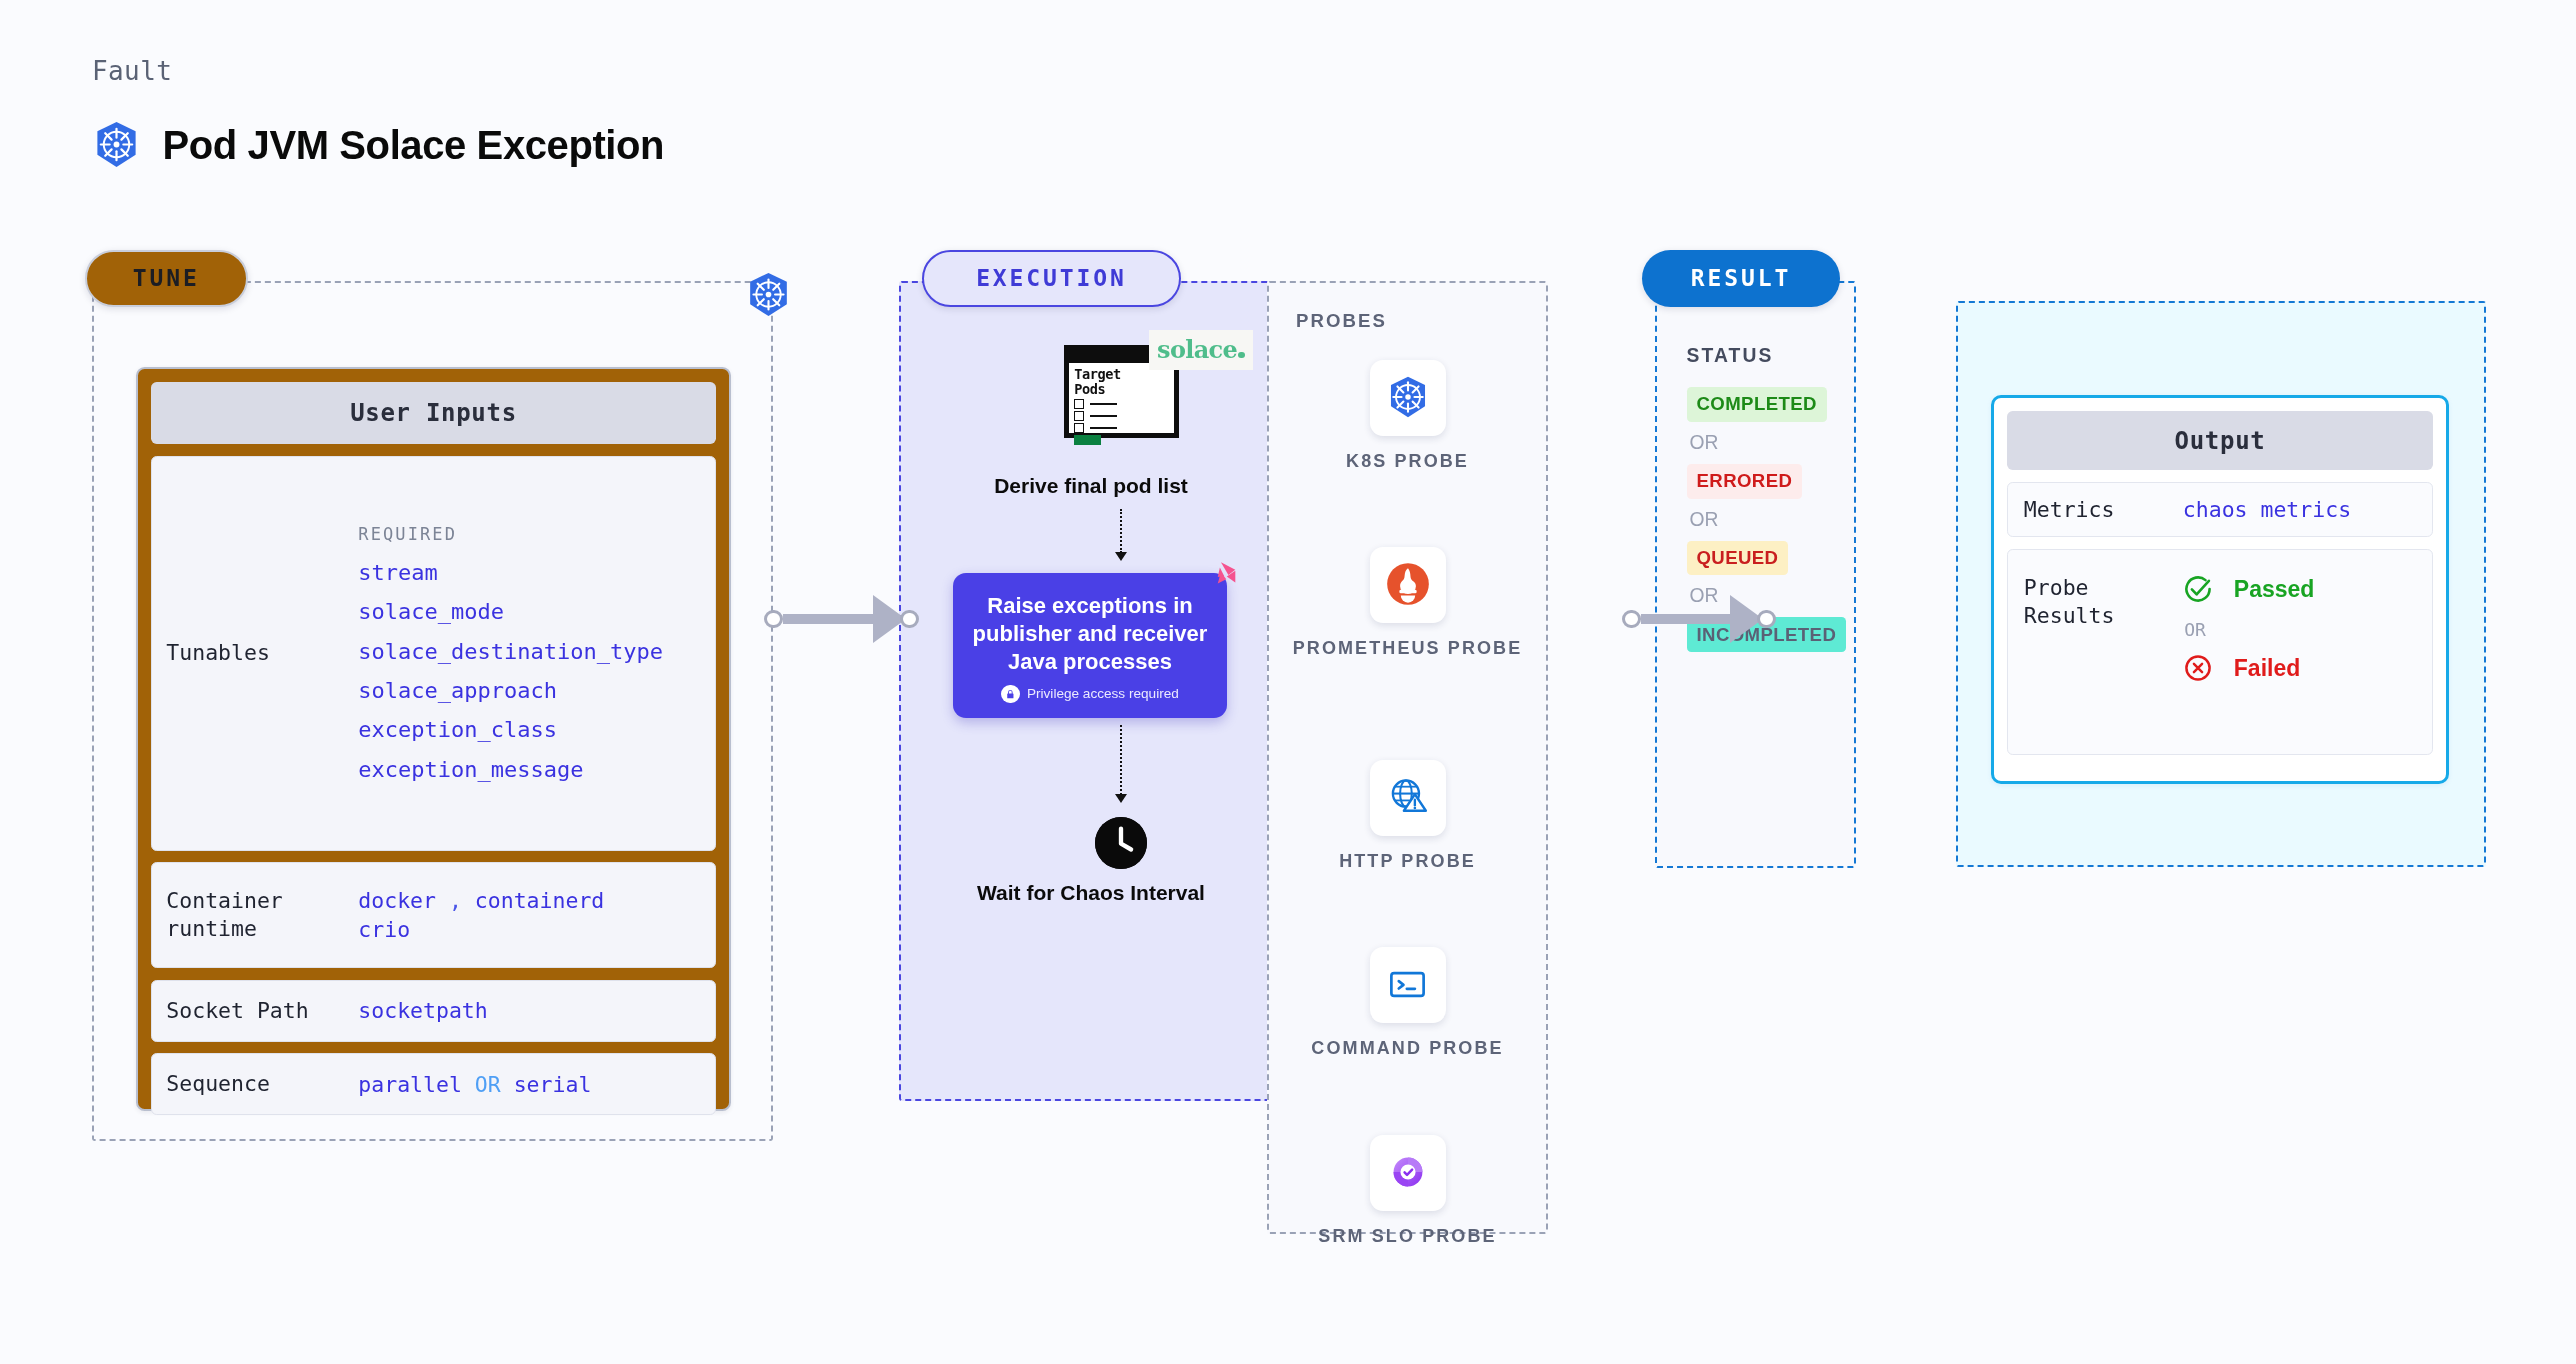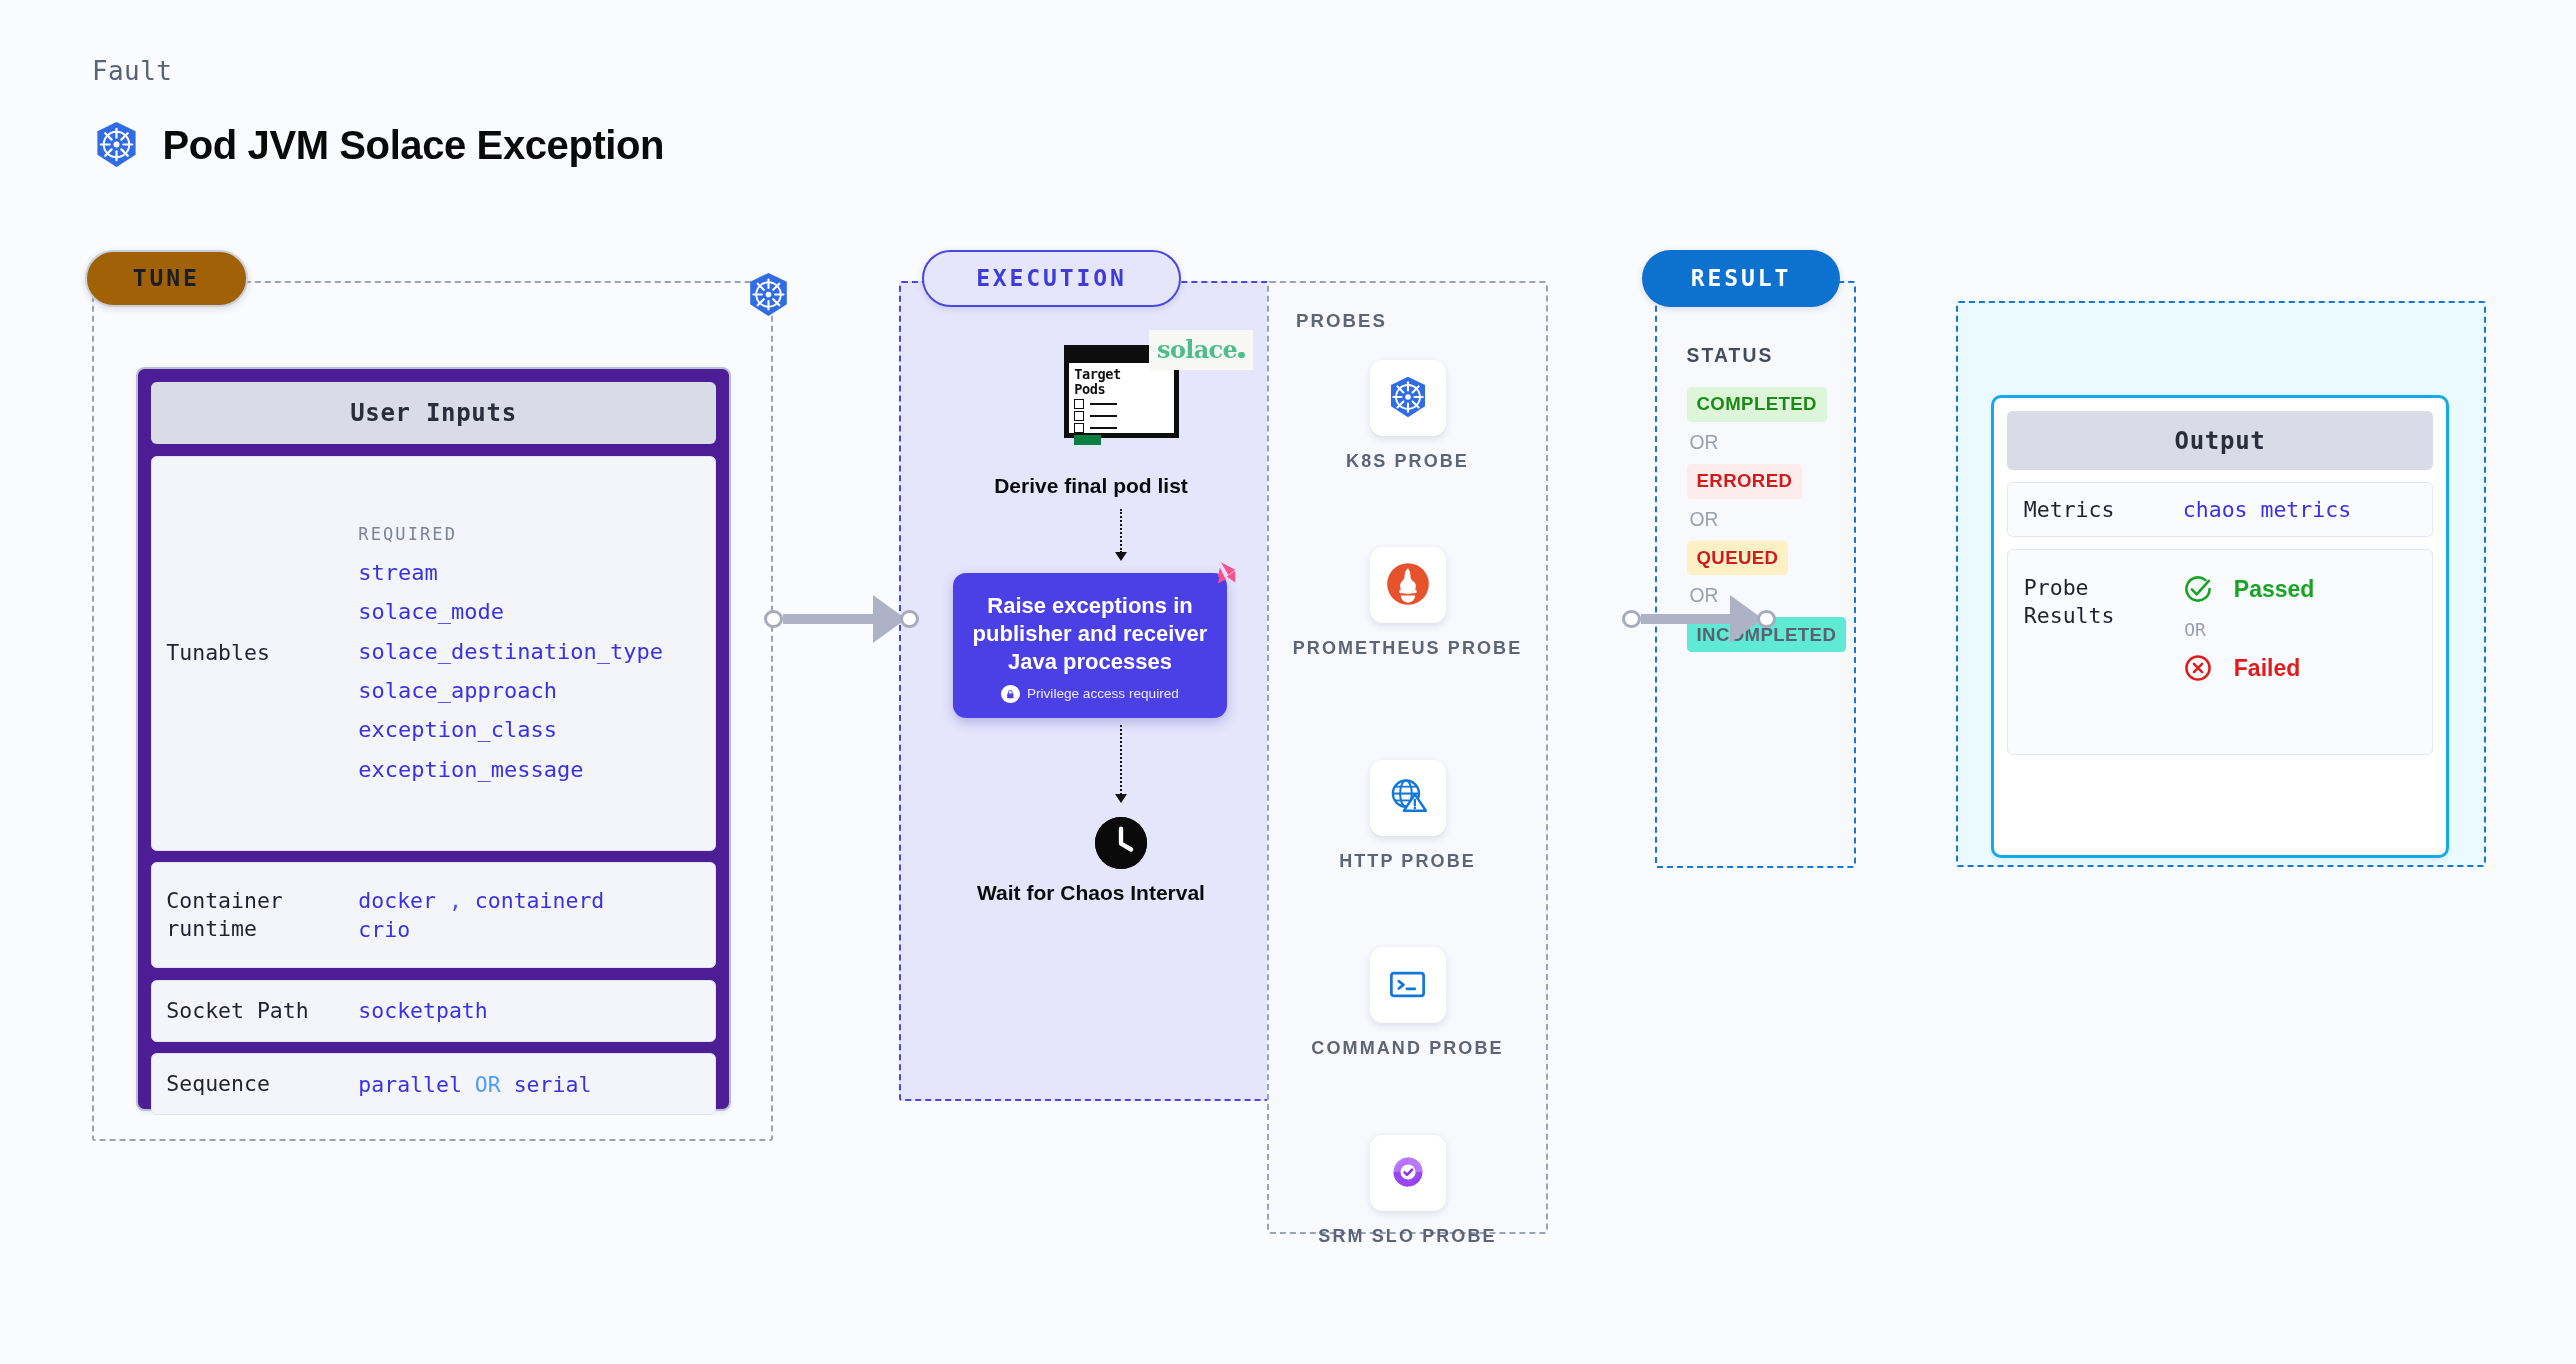--- a/index.html
+++ b/index.html
@@ -46,21 +46,21 @@
   #tune-stage .stage-body { border: 2.1px dashed #9aa2b6; background: transparent; }
   #tune-pill {
     left: -7.2px; top: -31.5px; width: 163px; height: 57px;
     background: #a16207; border: 2.1px solid #c9cedb; color: #1b1d24; font-size: 23px;
   }
   .k8s-top {
     position: absolute; left: 745px; top: 271px; width: 47px; height: 47px; z-index: 7;
   }
   .tune-card {
     position: absolute; left: 136px; top: 367px; width: 595px; height: 744px;
-    background: #4c1d95; border: 2.1px solid #b9bfcf; border-radius: 8.6px;
+    background: #a16207; border: 2.1px solid #b9bfcf; border-radius: 8.6px;
     box-shadow: 0 1.4px 4.3px rgba(30,35,60,.07);
     padding: 13px;
   }
   .card-title {
     height: 62px; background: #d9dbe6; border-radius: 5.7px;
     display: flex; align-items: center; justify-content: center;
     font-family: "DejaVu Sans Mono", monospace;
     font-size: 24px; font-weight: 700; color: #2a2e3c; letter-spacing: 0.7px;
   }
   .row-box {
@@ -183,21 +183,21 @@
   .badge {
     display: inline-block; border-radius: 4.3px; padding: 6.4px 10px;
     font-size: 18.6px; font-weight: 700; letter-spacing: 0.4px;
   }
   .or-txt { font-size: 19.3px; color: #9aa0b2; margin: 10px 0 10px 2.9px; }
 
   
   #output-stage { left: 1956px; top: 301px; width: 530px; height: 566px; }
   #output-stage .stage-body { border: 2.1px dashed #1478d4; background: #eafaff; }
   .output-card {
-    position: absolute; left: 1991px; top: 395px; width: 458px; height: 463px;
+    position: absolute; left: 1991px; top: 395px; width: 458px; height: 389px;
     background: #fff; border: 3.6px solid #16a9e8; border-radius: 10px; padding: 13px;
     box-shadow: 0 1.4px 5.7px rgba(20,120,200,.08);
   }
   .output-card .card-title { height: 59px; }
   .out-row {
     margin-top: 11.5px; background: #fafbfe; border: 1.4px solid #e3e6ef;
     border-radius: 5.7px; padding: 13px 15.8px; display: flex; align-items: center;
   }
   .out-label {
     font-family: "DejaVu Sans Mono", monospace; font-size: 21.5px;

